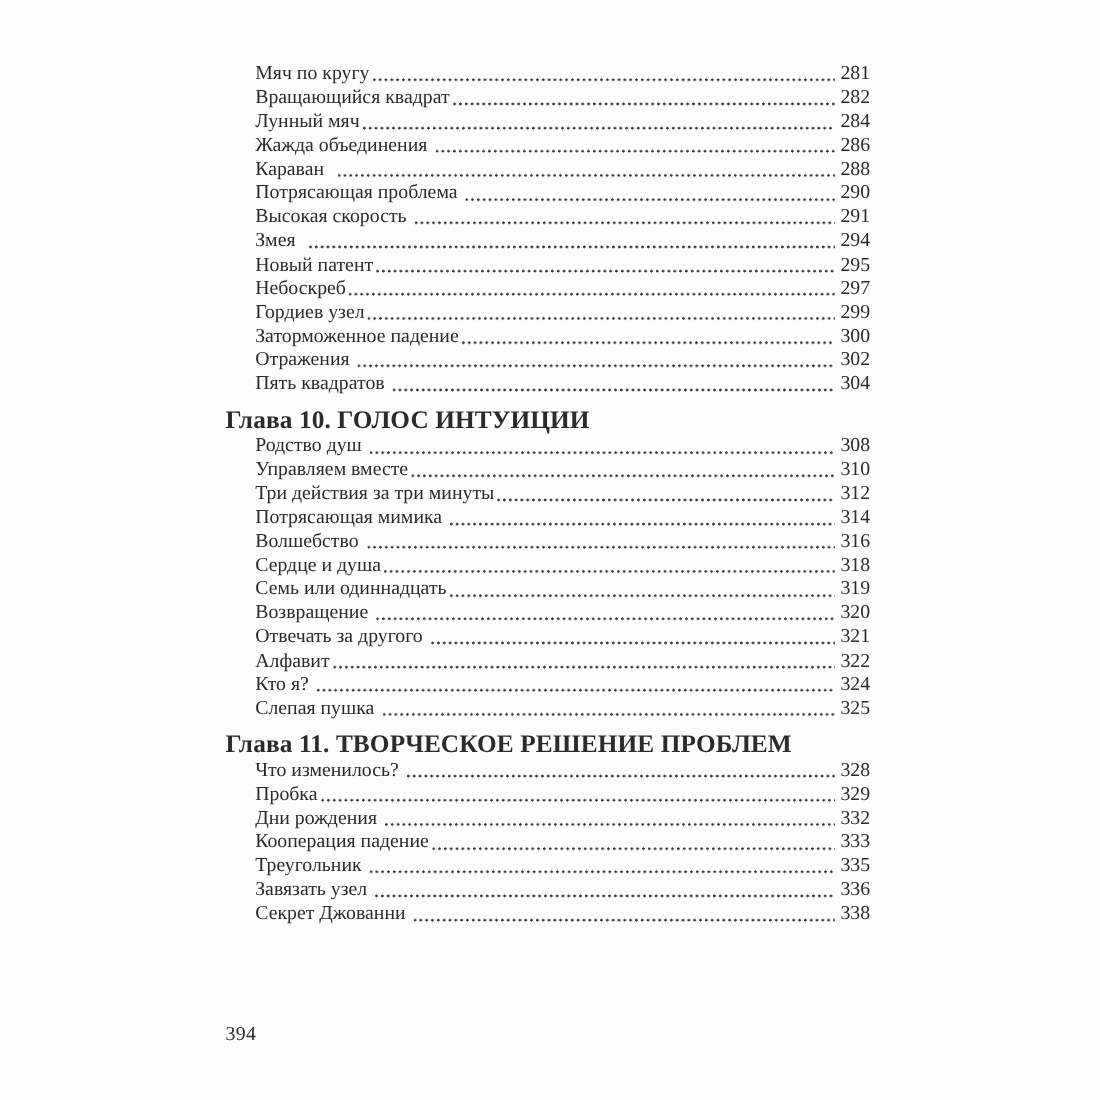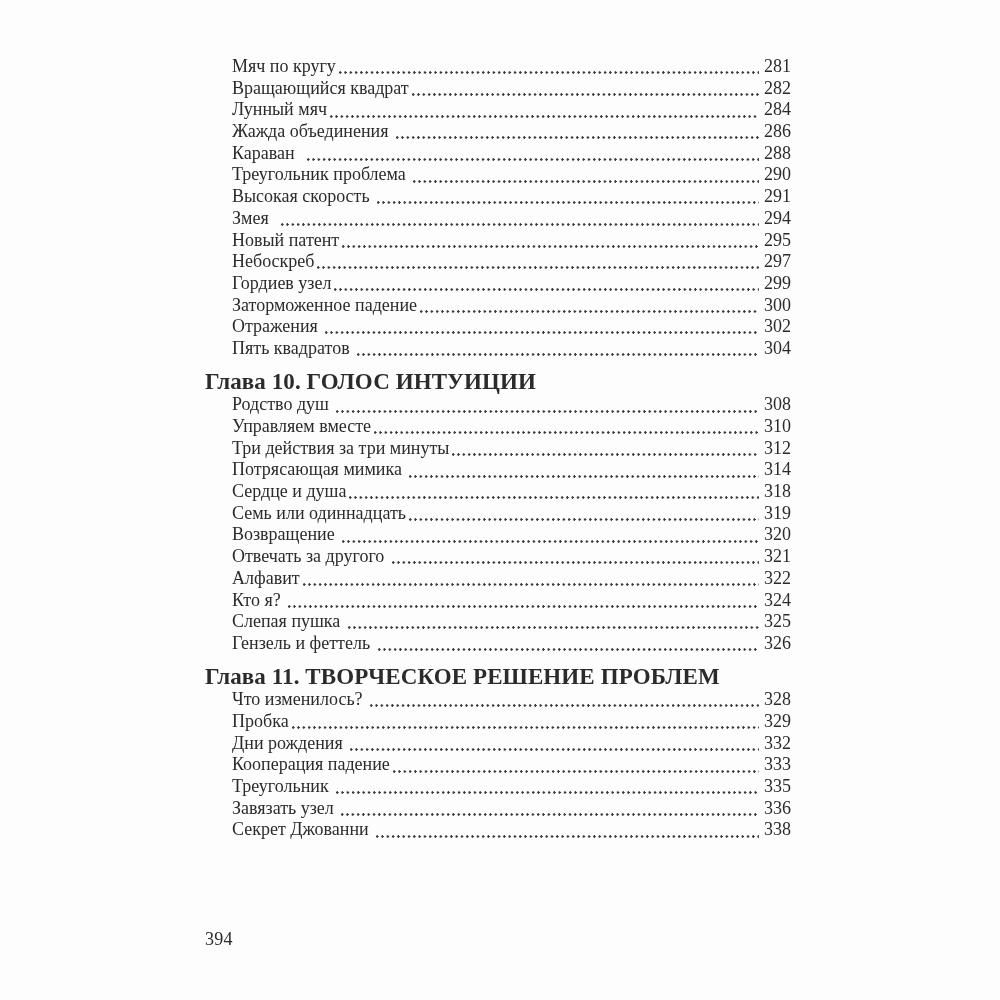--- a/index.html
+++ b/index.html
@@ -101,21 +101,21 @@
     <span class="entry-page">286</span>
   </li>
 
   <li class="toc-entry">
     <span class="entry-title">Караван  </span>
     <span class="dot-leader"></span>
     <span class="entry-page">288</span>
   </li>
 
   <li class="toc-entry">
-    <span class="entry-title">Треугольник проблема </span>
+    <span class="entry-title">Потрясающая проблема </span>
     <span class="dot-leader"></span>
     <span class="entry-page">290</span>
   </li>
 
   <li class="toc-entry">
     <span class="entry-title">Высокая скорость </span>
     <span class="dot-leader"></span>
     <span class="entry-page">291</span>
   </li>
 
@@ -184,20 +184,25 @@
     <span class="dot-leader"></span>
     <span class="entry-page">312</span>
   </li>
 
   <li class="toc-entry">
     <span class="entry-title">Потрясающая мимика </span>
     <span class="dot-leader"></span>
     <span class="entry-page">314</span>
   </li>
 
+  <li class="toc-entry">
+    <span class="entry-title">Волшебство </span>
+    <span class="dot-leader"></span>
+    <span class="entry-page">316</span>
+  </li>
 
   <li class="toc-entry">
     <span class="entry-title">Сердце и душа</span>
     <span class="dot-leader"></span>
     <span class="entry-page">318</span>
   </li>
 
   <li class="toc-entry">
     <span class="entry-title">Семь или одиннадцать</span>
     <span class="dot-leader"></span>
@@ -227,25 +232,20 @@
     <span class="dot-leader"></span>
     <span class="entry-page">324</span>
   </li>
 
   <li class="toc-entry">
     <span class="entry-title">Слепая пушка </span>
     <span class="dot-leader"></span>
     <span class="entry-page">325</span>
   </li>
 
-  <li class="toc-entry">
-    <span class="entry-title">Гензель и феттель </span>
-    <span class="dot-leader"></span>
-    <span class="entry-page">326</span>
-  </li>
 </ul>
   </section>
 
   <section class="toc-section">
     <h2 class="chapter-heading">Глава 11. ТВОРЧЕСКОЕ РЕШЕНИЕ ПРОБЛЕМ</h2>
     <ul class="entry-list">
   <li class="toc-entry">
     <span class="entry-title">Что изменилось? </span>
     <span class="dot-leader"></span>
     <span class="entry-page">328</span>

